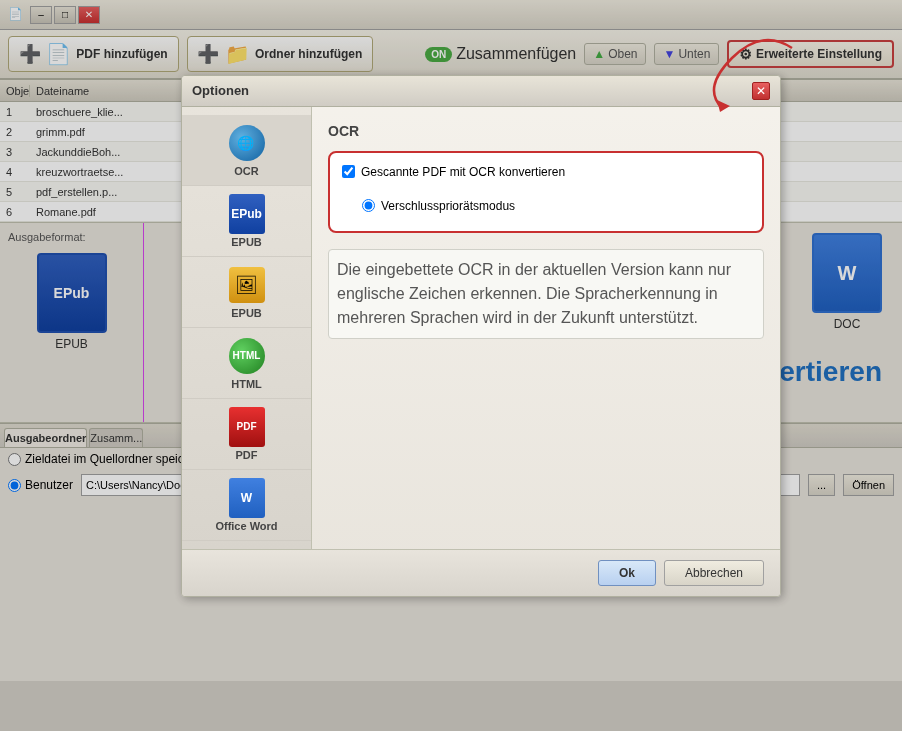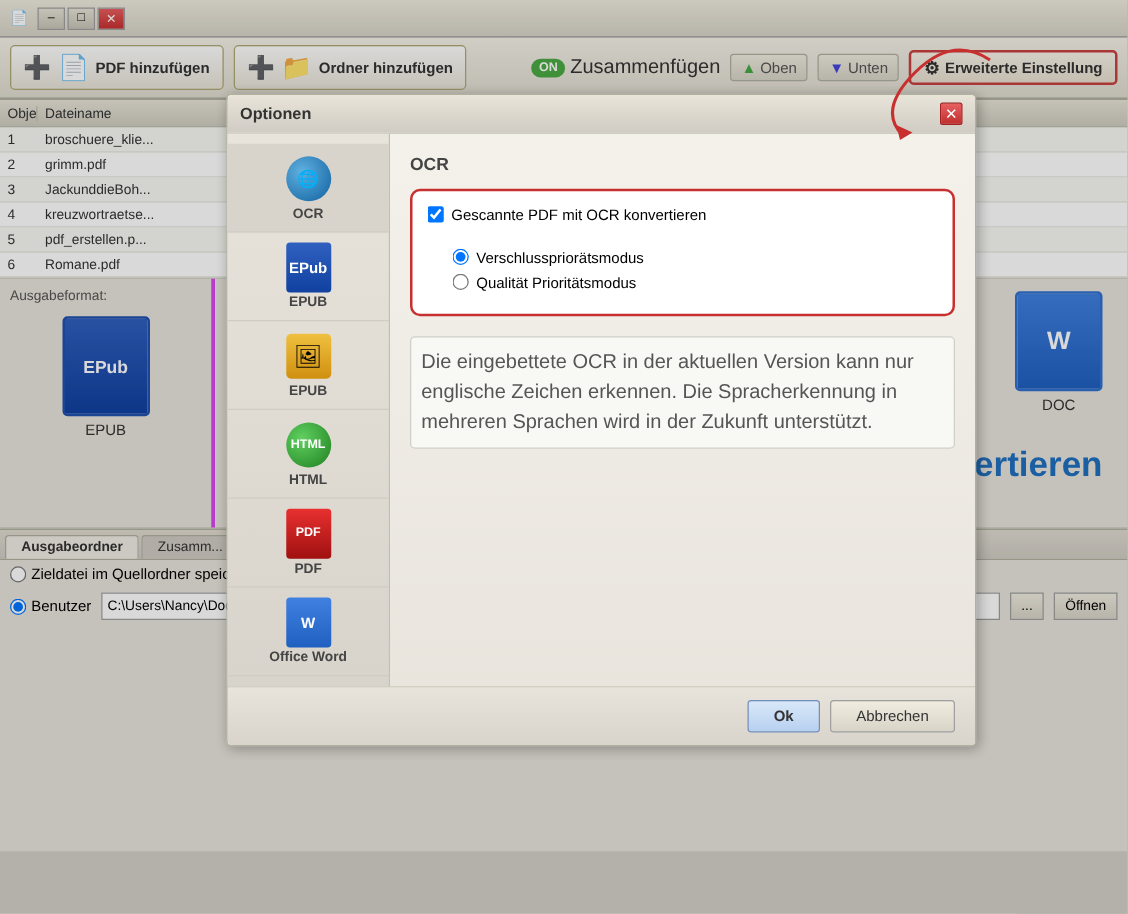--- a/index.html
+++ b/index.html
@@ -115,21 +115,21 @@
     .doc-label-text { text-align: center; font-size: 12px; color: #333; }
 
     
     .tabs-bar {
       background: linear-gradient(to bottom, #e0dcd0, #d0ccc4);
       height: 24px; display: flex; align-items: flex-end;
       border-top: 1px solid #b0b0a0;
       padding: 0 4px;
     }
     .tab-item {
-      padding: 3px 12px; background: #d0ccc4; border: 1px solid #b0b0a0;
+      padding: 3px 0; background: #d0ccc4; border: 1px solid #b0b0a0;
       border-bottom: none; border-radius: 3px 3px 0 0; cursor: pointer;
       font-size: 11px; color: #333; margin-right: 2px;
     }
     .tab-item.active { background: #f0ece4; font-weight: bold; }
     .radio-item { display: flex; align-items: center; gap: 4px; cursor: pointer; }
     .path-input {
       flex: 1; height: 22px; border: 1px solid #a0a0a0; padding: 0 4px;
       background: white; font-size: 11px;
     }
     .path-btn {
@@ -402,21 +402,21 @@
       <div class="td-cell">Romane.pdf</div>
       <div class="td-cell"></div>
       <div class="td-cell"></div>
       <div class="td-cell"></div>
       <div class="td-cell">Alles</div>
       <div class="td-cell"></div>
     </div>
   </div>
 
   <div style="display:flex; height:200px; background:#e8e4dc; border-bottom:1px solid #c0c0b0; position:relative;">
-    <div style="width:172px; padding:8px; border-right:3px solid #d946ef;">
+    <div style="width:144px; padding:8px; border-right:1px solid #d946ef;">
       <div class="output-label">Ausgabeformat:</div>
       <div style="display:flex; flex-direction:column; align-items:center; margin-top:10px;">
         <div class="epub-icon-large">
           <span style="font-size:14px; font-weight:bold;">EPub</span>
         </div>
         <div class="epub-label-text">EPUB</div>
       </div>
     </div>
     <div style="flex:1; display:flex; align-items:center; justify-content:flex-end; padding:10px 30px 10px 10px; position:relative;">
 
@@ -524,24 +524,20 @@
           <div class="ocr-title">OCR</div>
           <div class="ocr-box">
             <div class="ocr-checkbox-row">
               <input type="checkbox" checked="" style="">
               <label>Gescannte PDF mit OCR konvertieren</label>
             </div>
             <div class="ocr-radio-row">
               <input type="radio" name="ocr-mode" checked="" style="">
               <label>Verschlusspriorätsmodus</label>
             </div>
-            <div class="ocr-radio-row">
-              <input type="radio" name="ocr-mode" style="">
-              <label>Qualität Prioritätsmodus</label>
-            </div>
           </div>
           <div class="ocr-info">Die eingebettete OCR in der aktuellen Version kann nur englische Zeichen erkennen. Die Spracherkennung in mehreren Sprachen wird in der Zukunft unterstützt.</div>
         </div>
       </div>
 
       <div class="modal-footer">
         <button class="footer-btn primary">Ok</button>
         <button class="footer-btn">Abbrechen</button>
       </div>
     </div>

